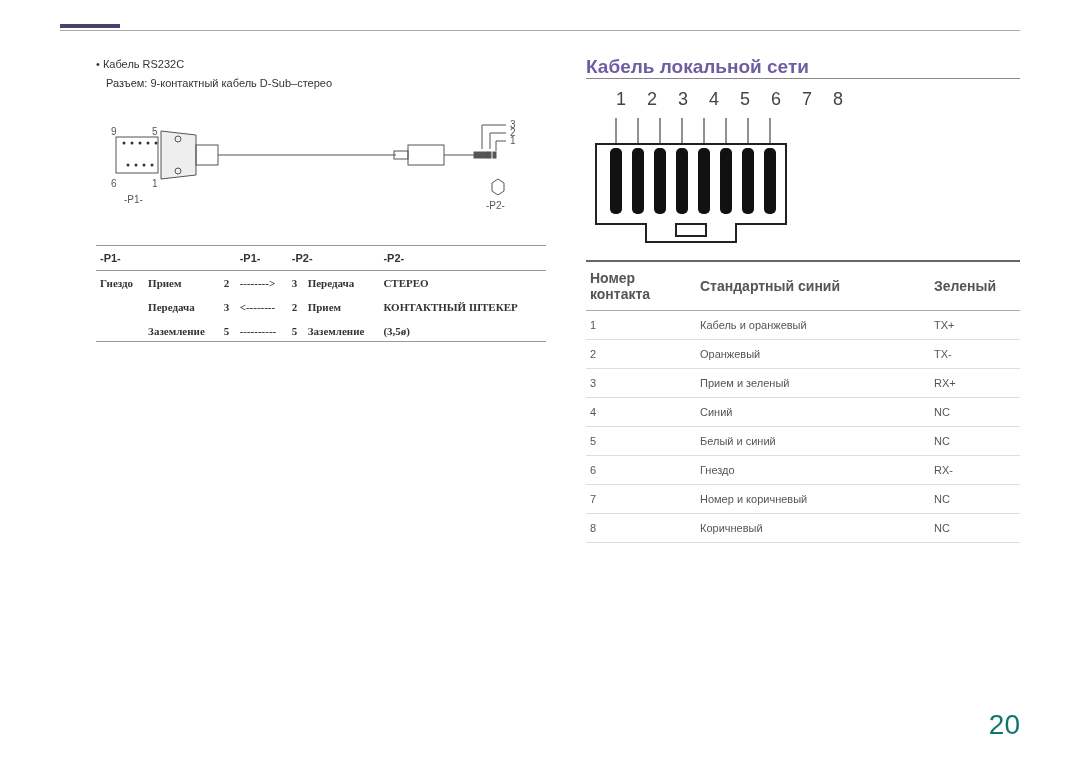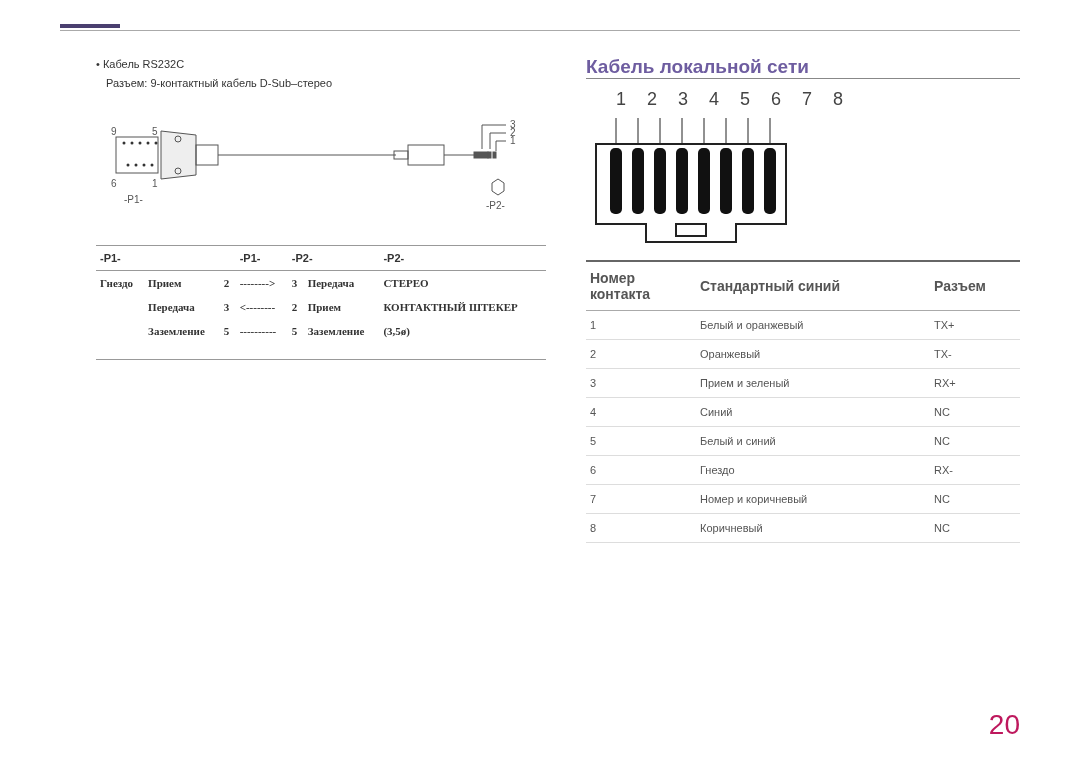--- a/index.html
+++ b/index.html
@@ -72,21 +72,21 @@
     font-weight: bold;
     padding: 6px 4px;
     border-top: 1px solid #999;
     border-bottom: 1px solid #999;
   }
   .ptable td {
     padding: 6px 4px;
     vertical-align: top;
   }
   .ptable .lastrow td {
-    padding-bottom: 22px;
+    padding-bottom: 4px;
     border-bottom: 1px solid #999;
   }
   .ptable .bold { font-weight: bold; font-family: Liberation Serif, serif; }
 
   .section-head {
     color: #6e5da0;
     font-weight: bold;
     font-size: 19px;
     border-bottom: 1px solid #888;
     padding-bottom: 0;
@@ -121,21 +121,21 @@
   .pin-table td {
     padding: 8px 4px;
     border-bottom: 1px solid #ddd;
     color: #555;
   }
   .page-num {
     position: absolute;
     right: 60px;
     bottom: 22px;
     font-size: 28px;
-    color: #be185d;
+    color: #0f766e;
     font-weight: 300;
   }
 </style>
 </head>
 <body>
 
 <div class="topbar"></div>
 <div class="hr-top"></div>
 
 <div class="page">
@@ -274,27 +274,27 @@
           <rect x="178" y="34" width="12" height="66" rx="5"></rect>
         </g>
       </svg>
     </div>
 
     <table class="pin-table">
       <thead>
         <tr>
           <th style="width:110px">Номер контакта</th>
           <th>Стандартный синий</th>
-          <th style="width:90px">Разъем</th>
+          <th style="width:90px">Зеленый</th>
         </tr>
       </thead>
       <tbody>
         <tr>
             <td>1</td>
-            <td>Белый и оранжевый</td>
+            <td>Кабель и оранжевый</td>
             <td>TX+</td>
           </tr>
         <tr>
             <td>2</td>
             <td>Оранжевый</td>
             <td>TX-</td>
           </tr>
         <tr>
             <td>3</td>
             <td>Прием и зеленый</td>

